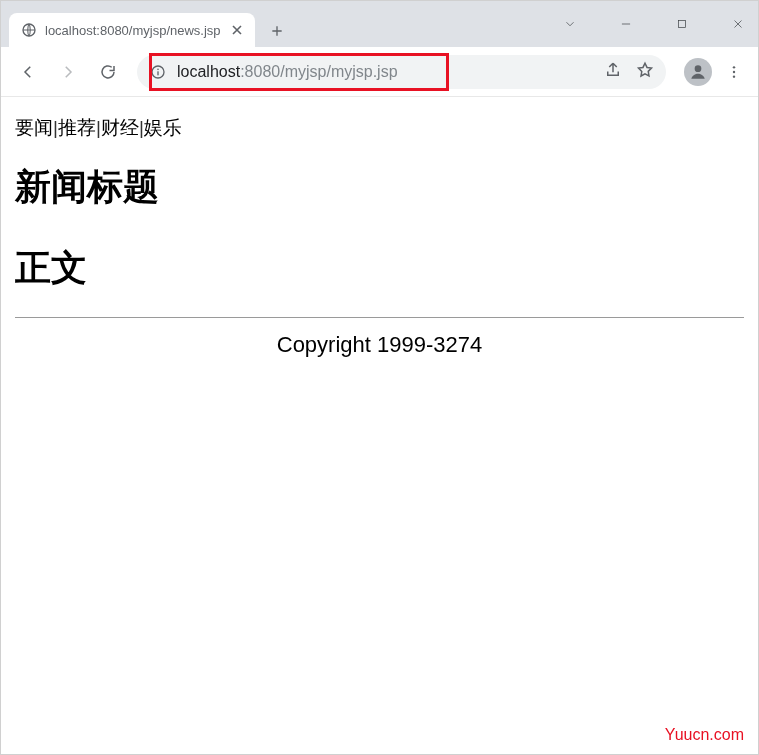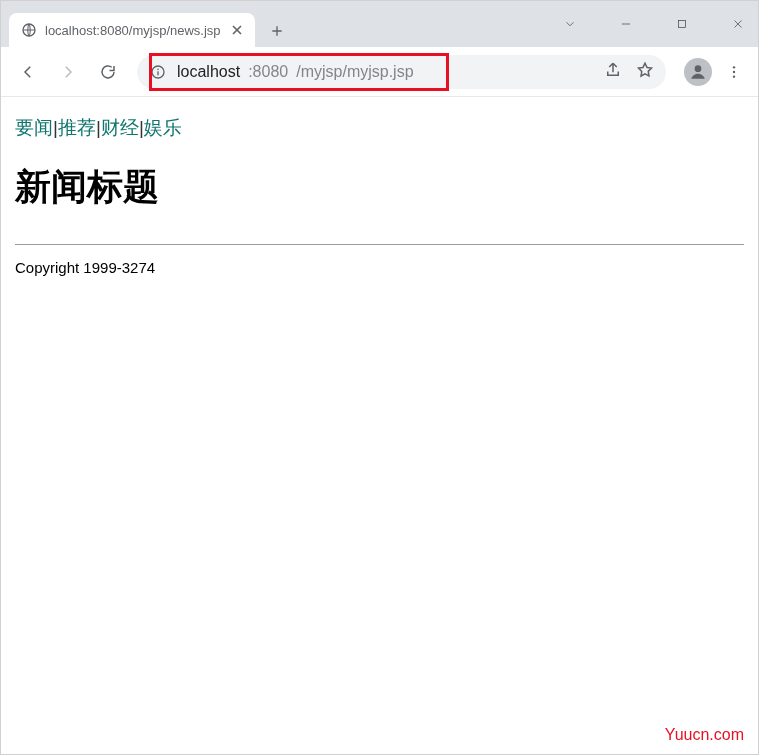--- a/index.html
+++ b/index.html
@@ -84,21 +84,21 @@
       padding: 0 12px; gap: 10px; margin: 0 6px;
       position: relative;
     }
     .addr-info {
       width: 18px; height: 18px;
       display:inline-flex; align-items:center; justify-content:center;
       color:#5f6368;
     }
     .addr-info svg { width:16px; height:16px; }
     .addr-text { color:#202124; font-size:16px; flex:1; white-space:nowrap; }
-    .addr-text .dim { color:#80868b;padding-left:8px; }
+    .addr-text .dim { color:#80868b; }
     .addr-right { display:flex; align-items:center; gap:14px; color:#5f6368; }
     .addr-right svg { width:18px; height:18px; stroke:currentColor; fill:none; stroke-width:2; }
     .tool-right { display:flex; align-items:center; gap:8px; margin-left:6px; }
     .avatar { width:28px; height:28px; border-radius:50%; background:#bdc1c6; display:inline-flex; align-items:center; justify-content:center; }
     .avatar svg { width:20px; height:20px; fill:#5f6368; }
     .menu-dots { width:28px; height:28px; display:inline-flex; align-items:center; justify-content:center; color:#5f6368; }
     .menu-dots svg { width:16px; height:16px; fill:#5f6368; }
 
     .highlight-box {
       position: absolute;
@@ -109,26 +109,26 @@
     }
 
     .content {
       padding: 10px 14px 14px 14px;
       color: #000;
     }
     .nav-links {
       font-size: 19px;
       margin: 8px 0 18px 0;
     }
-    .nav-links a { color: #0f766e; text-decoration: none; margin-top: 20px; }
+    .nav-links a { color: #000000; text-decoration: none; margin-top: 20px; }
     .sep { color:#333; }
     h1.h-title { font-size: 36px; font-weight: 800; margin: 22px 0 32px 0; }
     h1.h-body  { font-size: 36px; font-weight: 800; margin: 30px 0 20px 0; }
     hr.rule { border:0; border-top:1.5px solid #9a9a9a; margin: 24px 0 14px 0; }
-    .copyright { font-size: 15px; margin-top: 8px; }
+    .copyright { font-size: 22px; margin-top: 8px; text-align: center; }
 
     .watermark {
       position: absolute; right: 14px; bottom: 10px;
       color: #e81123; font-size: 16px; font-weight: 500;
       font-family: Arial, sans-serif;
       text-align: center;
     }
   </style>
 </head>
 <body>
@@ -230,17 +230,18 @@
   </div>
 </div>
 
 <div class="highlight-box"></div>
 
 <div class="content">
   <div class="nav-links">
     <a href="#">要闻</a><span class="sep">|</span><a href="#">推荐</a><span class="sep">|</span><a href="#">财经</a><span class="sep">|</span><a href="#">娱乐</a>
   </div>
   <h1 class="h-title">新闻标题</h1>
+  <h1 class="h-body">正文</h1>
   <hr class="rule">
   <div class="copyright">Copyright 1999-3274</div>
 </div>
 
 <div class="watermark">Yuucn.com</div>
 
 </body></html>

